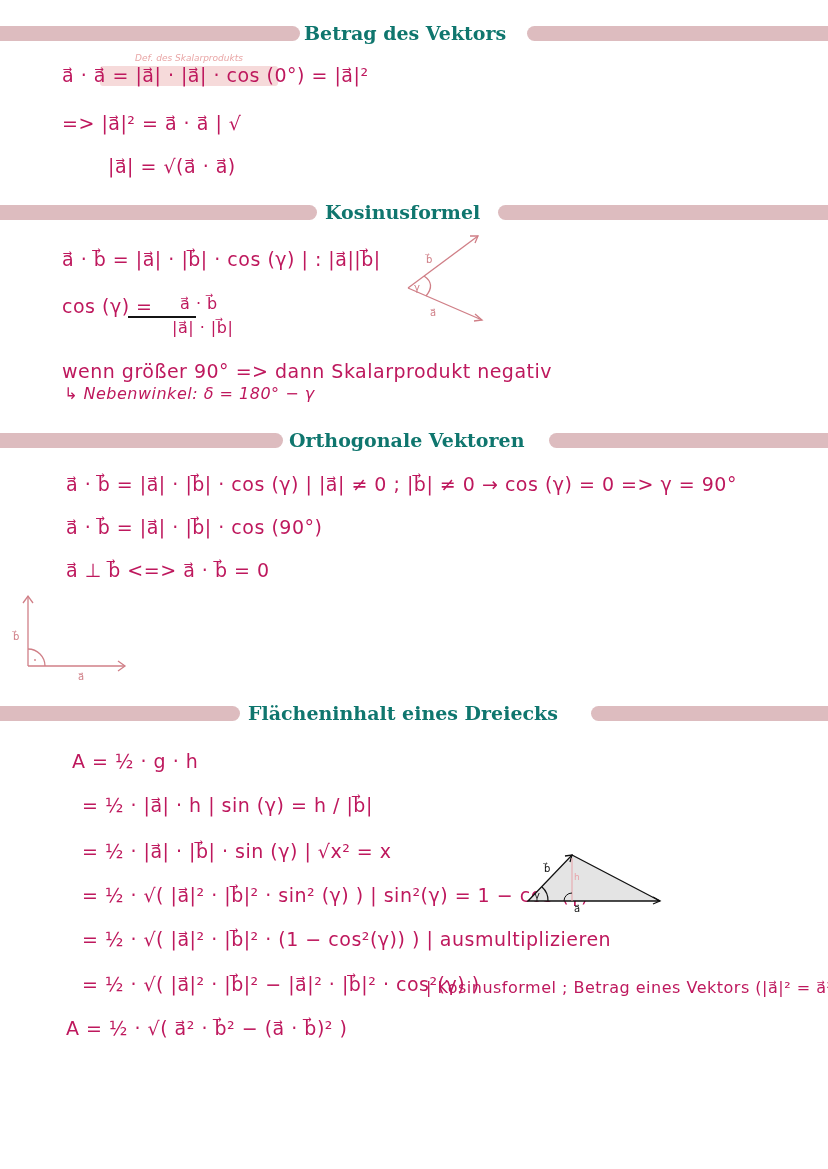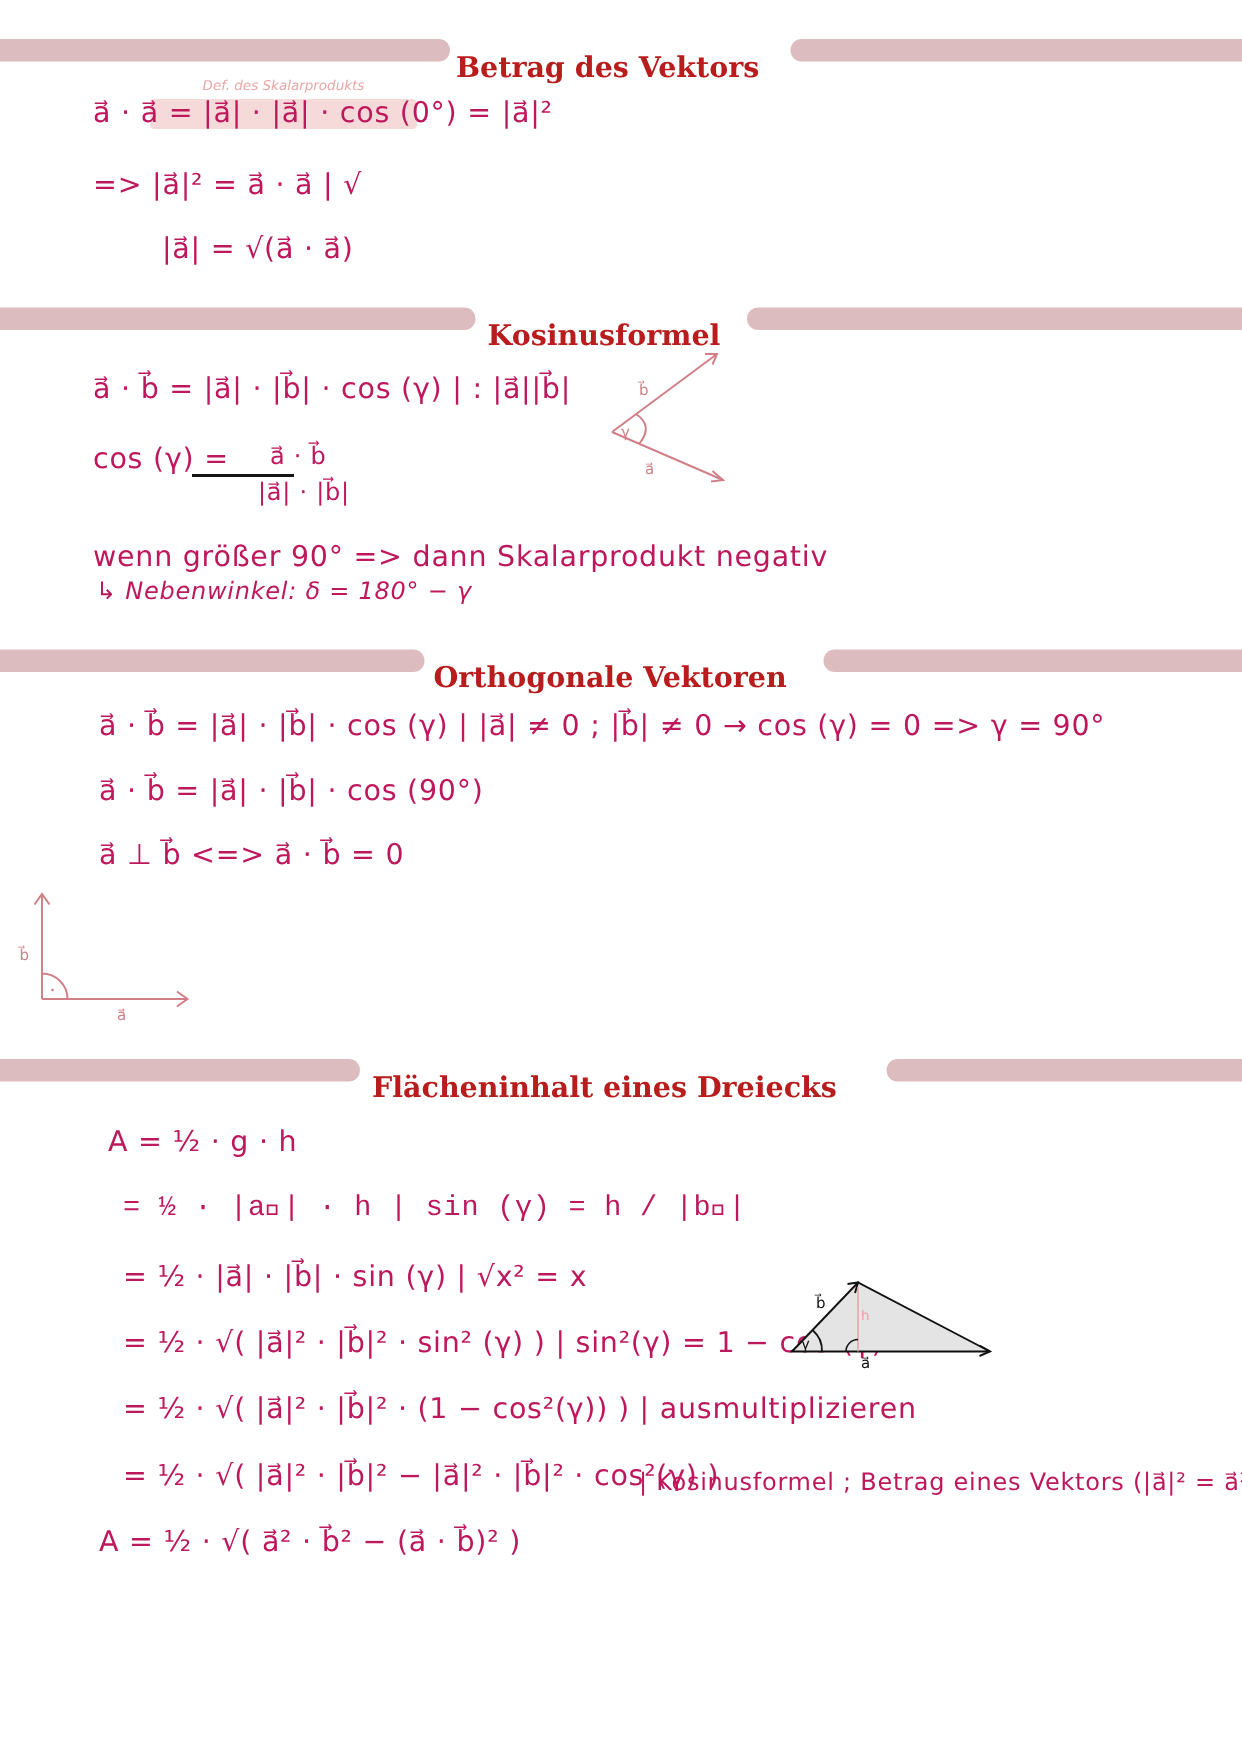--- a/index.html
+++ b/index.html
@@ -1,21 +1,21 @@
 <!DOCTYPE html>
 <html><head>
 <meta charset="utf-8">
 <style>
   html, body { margin:0; padding:0; background:#ffffff; }
   body { width:828px; height:1169px; position:relative; overflow:hidden;
          font-family:"DejaVu Sans", sans-serif; color:#111; }
   .hdr { position:absolute; left:0; width:828px; height:20px; }
   .bar { position:absolute; top:3px; height:15px; background:#ddbcbf; border-radius:8px; }
-  .hdr-title { position:absolute; top:12px; font-family:"DejaVu Serif", serif; font-weight:bold;
-               font-size:19px; line-height:20px; color:#b91c1c; white-space:nowrap; }
+  .hdr-title { position:absolute; top:0; font-family:"DejaVu Serif", serif; font-weight:bold;
+               font-size:19px; line-height:20px; color:#0f766e; white-space:nowrap; }
   .line { position:absolute; font-family:"DejaVu Sans", sans-serif; font-size:19px;
           white-space:nowrap; color:#be185d; letter-spacing:0.5px;margin-left:44px; }
   .small { font-size:16px; }
   .note { position:absolute; font-size:9px; color:#e9a6a6; font-style:italic; white-space:nowrap; }
   .hl { position:absolute; background:#f6dada; border-radius:3px; }
   svg { position:absolute; overflow:visible; }
   .lbl { font-size:10px; fill:#d07f87; font-family:"DejaVu Sans", sans-serif; }
 </style>
 </head>
 <body>
@@ -78,21 +78,21 @@
   <text class="lbl" x="3" y="48">b⃗</text>
   <text class="lbl" x="68" y="88">a⃗</text>
 </svg>
 
 <div class="hdr" style="top:703px;">
   <div class="bar" style="left:-10px;width:250px;"></div>
   <div class="hdr-title" style="left:248px;">Flächeninhalt eines Dreiecks</div>
   <div class="bar" style="left:591px;width:255px;"></div>
 </div>
 <div class="line" style="left:28px;top:750px;">A = ½ · g · h</div>
-<div class="line" style="left:38px;top:794px;font-family:Liberation Mono, monospace;">= ½ · |a⃗| · h     | sin (γ) = h / |b⃗|</div>
+<div class="line" style="left:38px;top:794px;">= ½ · |a⃗| · h     | sin (γ) = h / |b⃗|</div>
 <div class="line" style="left:38px;top:840px;">= ½ · |a⃗| · |b⃗| · sin (γ)        | √x² = x</div>
 <div class="line" style="left:38px;top:884px;">= ½ · √( |a⃗|² · |b⃗|² · sin² (γ) )   | sin²(γ) = 1 − cos²(γ)</div>
 <div class="line" style="left:38px;top:928px;">= ½ · √( |a⃗|² · |b⃗|² · (1 − cos²(γ)) )     | ausmultiplizieren</div>
 <div class="line" style="left:38px;top:973px;">= ½ · √( |a⃗|² · |b⃗|² − |a⃗|² · |b⃗|² · cos²(γ) )</div>
 <div class="line small" style="left:382px;top:978px;">| Kosinusformel ; Betrag eines Vektors (|a⃗|² = a⃗²)</div>
 <div class="line" style="left:22px;top:1017px;">A = ½ · √( a⃗² · b⃗² − (a⃗ · b⃗)² )</div>
 
 <svg style="left:522px;top:850px;" width="145" height="65" viewBox="0 0 145 65">
   <polygon points="6,51 50,5 138,51" fill="#e4e4e4" stroke="#111" stroke-width="1.3"></polygon>
   <polyline points="43,6 50,5 48,12" fill="none" stroke="#111" stroke-width="1.3"></polyline>

